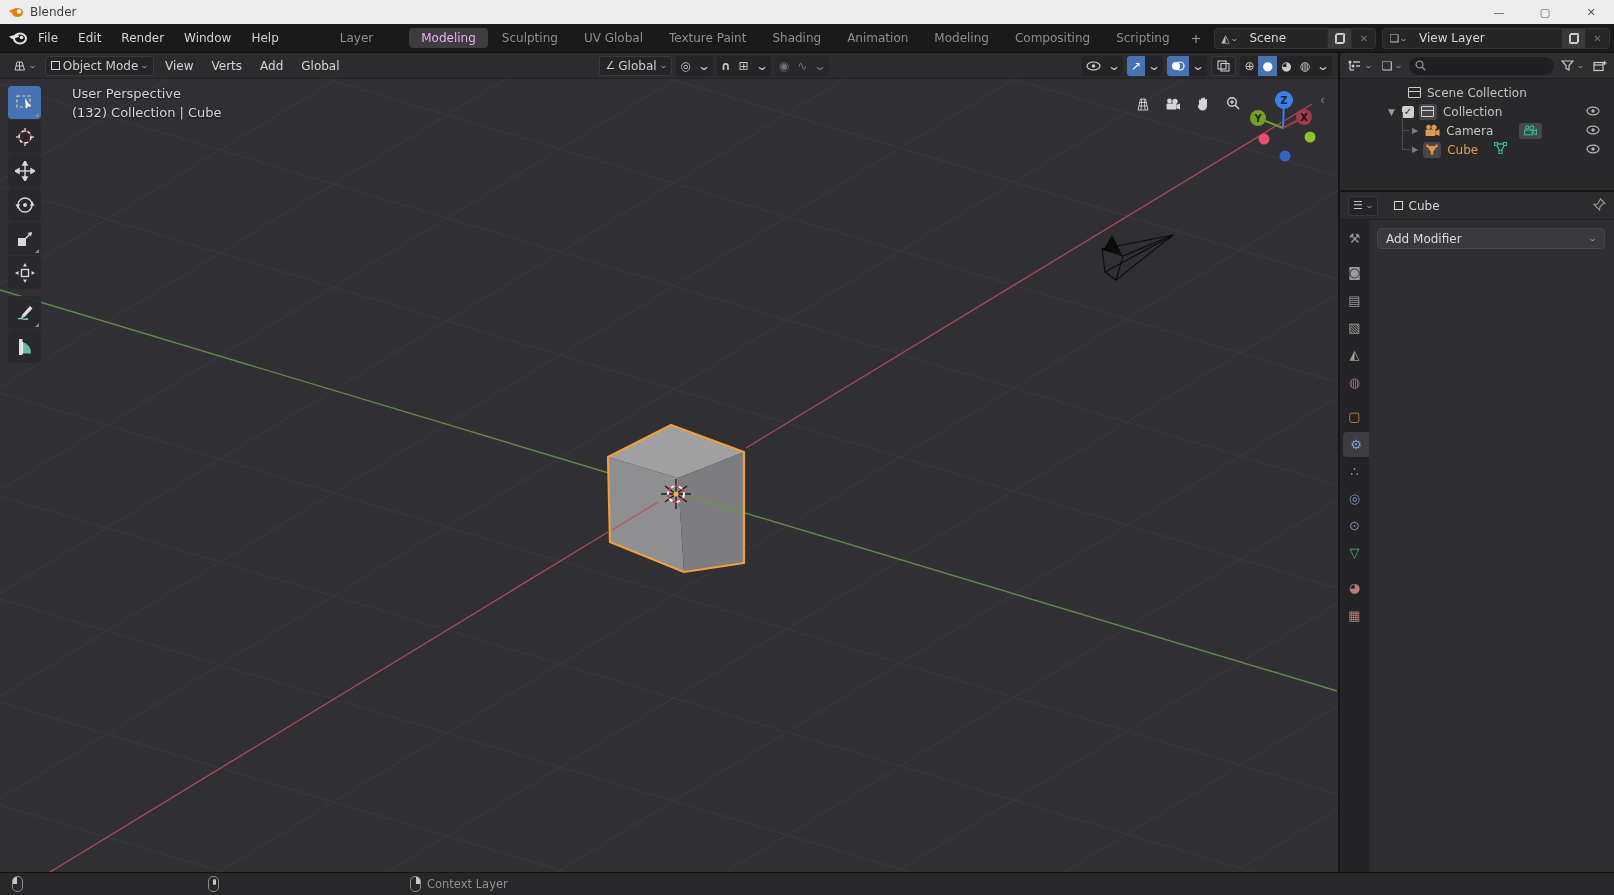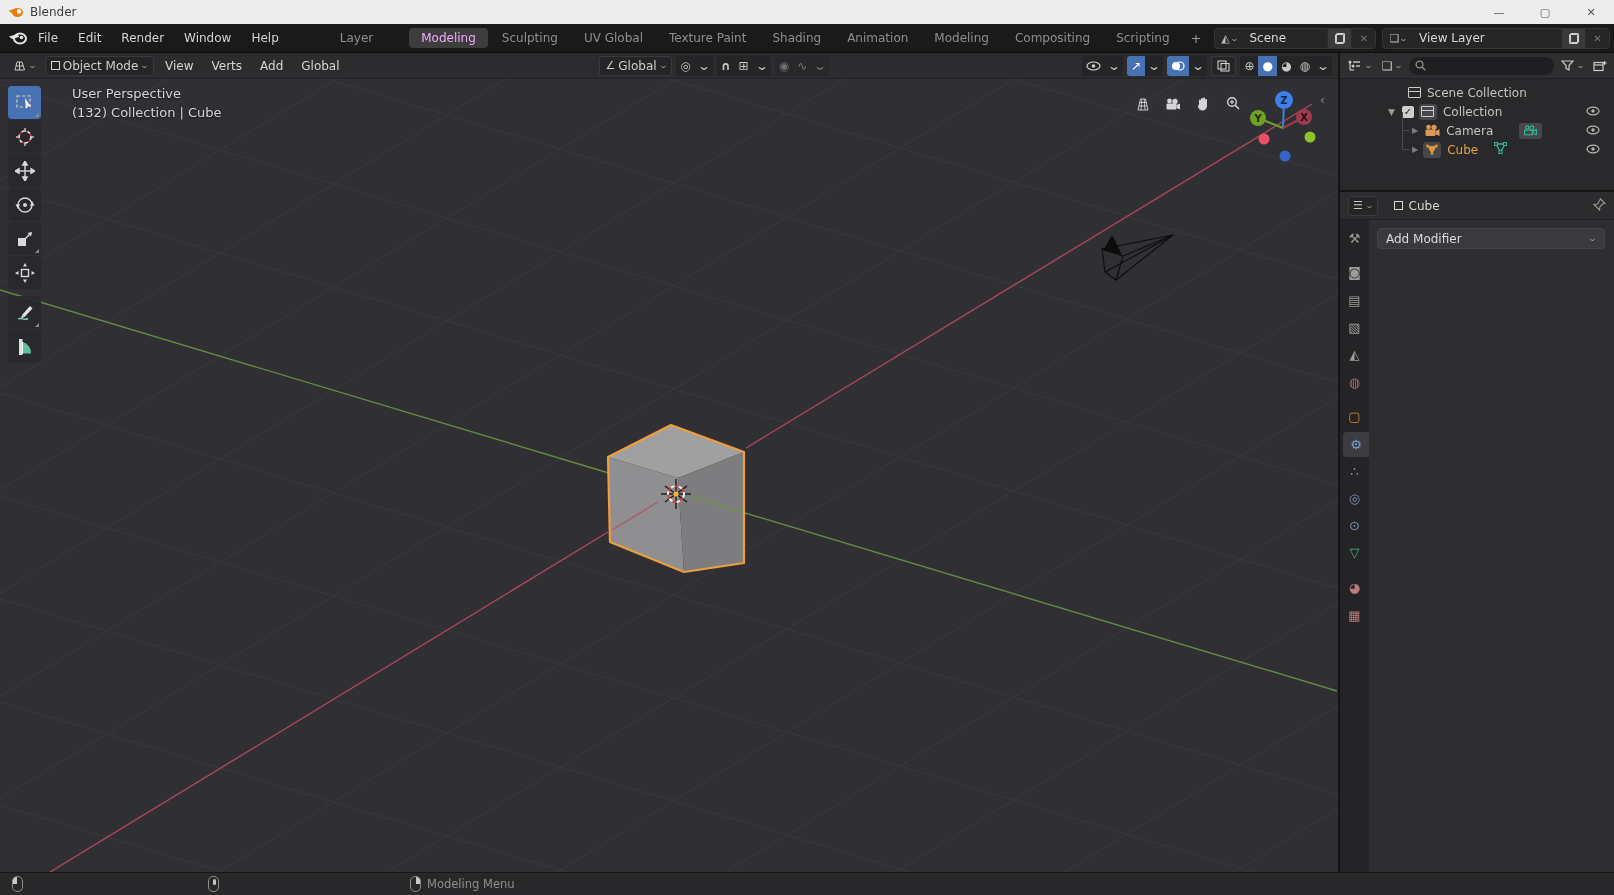--- a/index.html
+++ b/index.html
@@ -594,15 +594,15 @@
   <div class="statusbar">
     <div class="mouse ml" style="left:12px">
         <div class="seg"></div>
       </div>
     <div class="mouse mm" style="left:208px">
         <div class="seg"></div>
       </div>
     <div class="mouse mr" style="left:410px">
         <div class="seg"></div>
       </div>
-    <span class="ctx-label">Modeling Menu</span>
+    <span class="ctx-label">Context Layer</span>
   </div>
 </div>
 
 </body></html>

